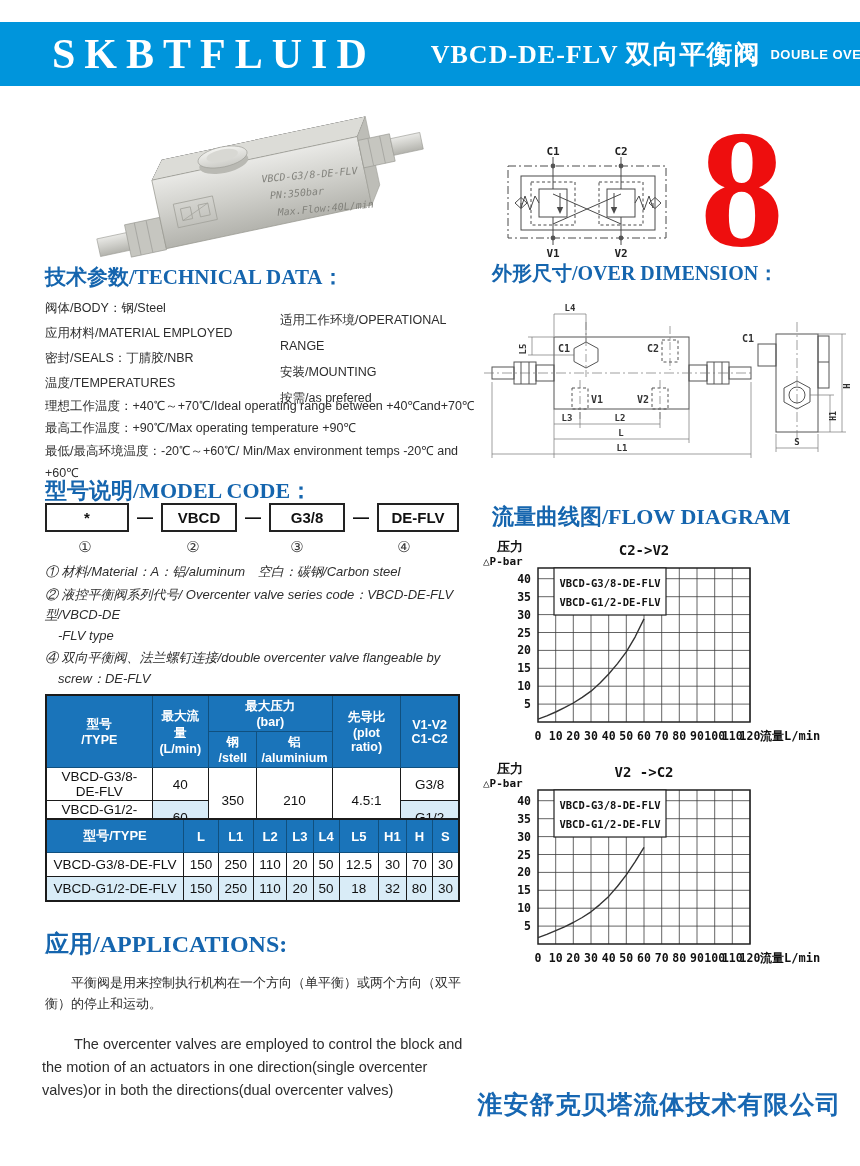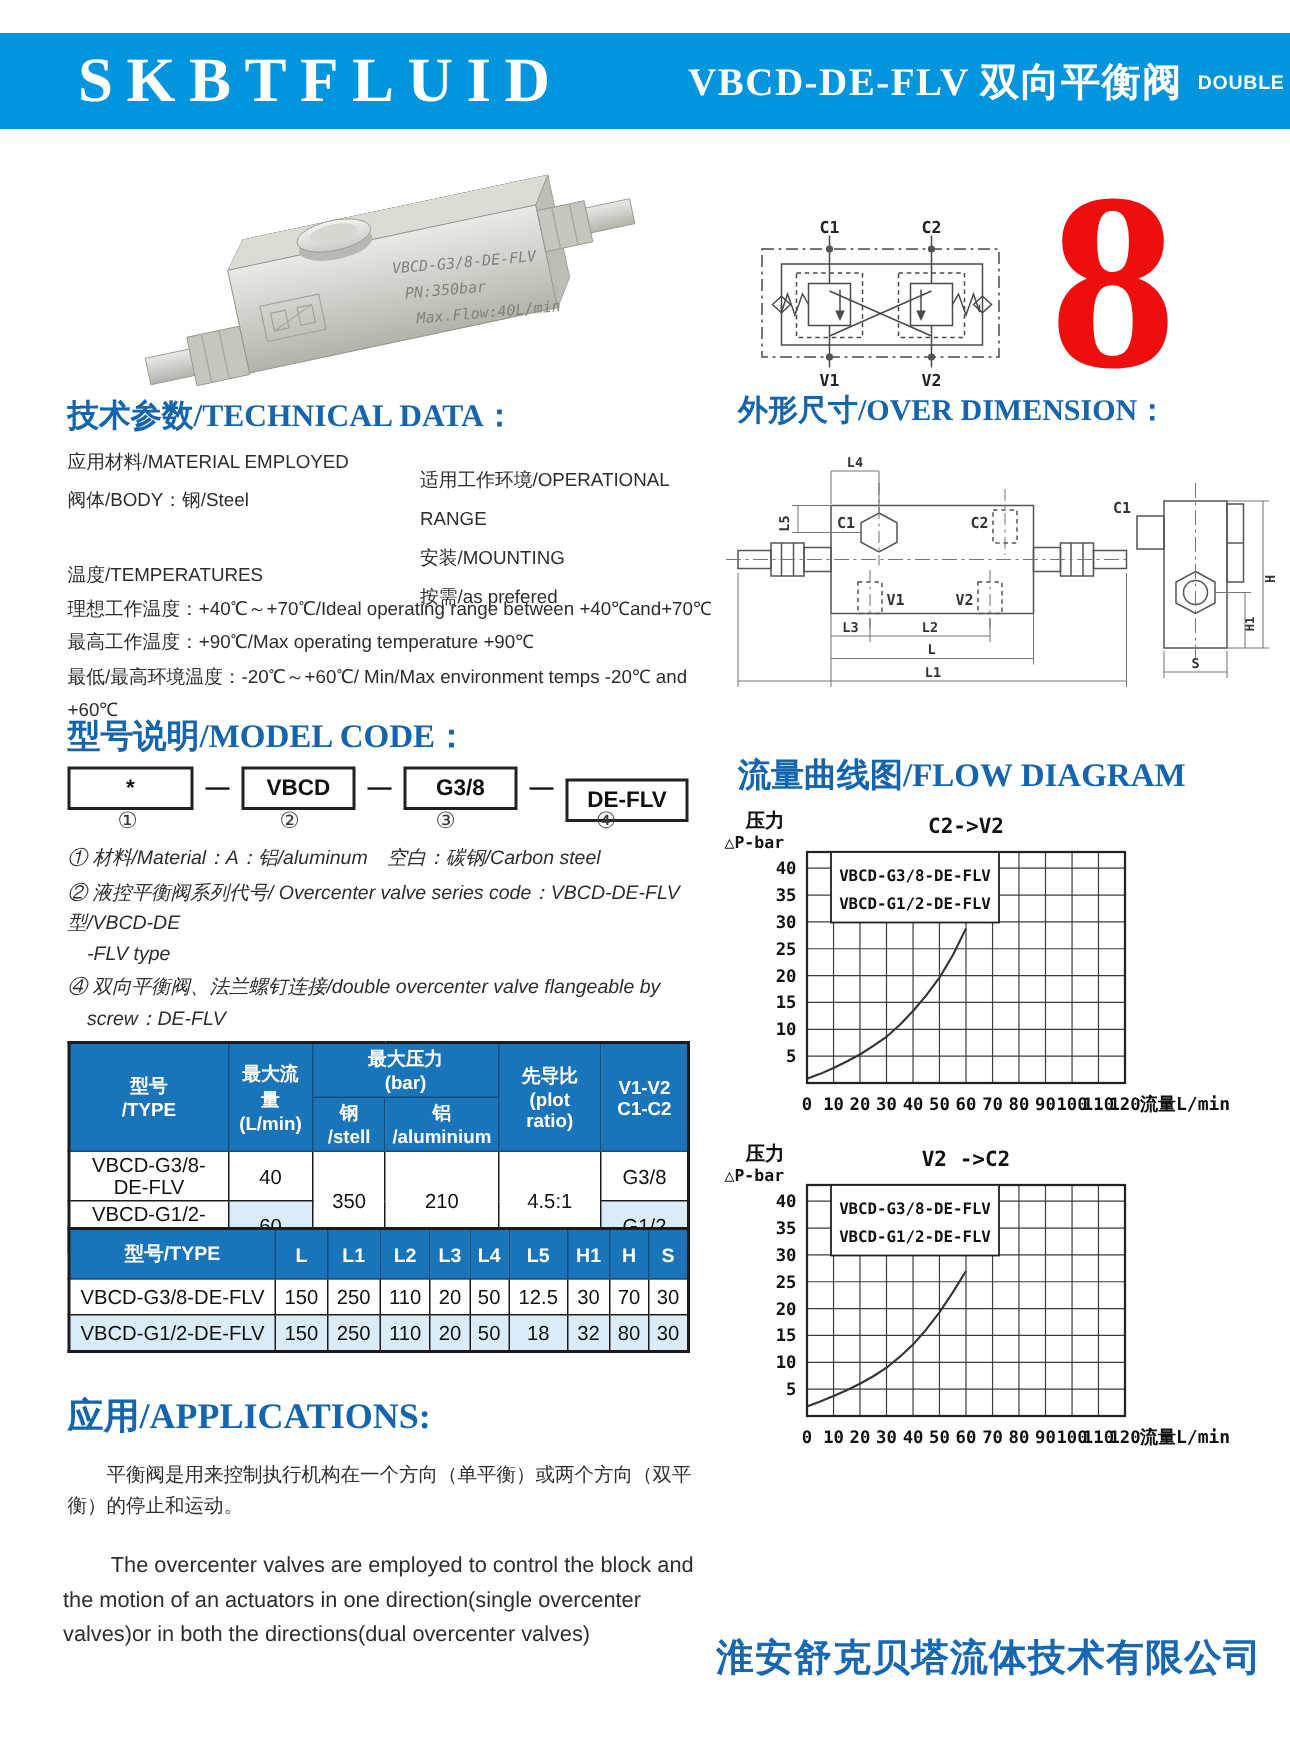--- a/index.html
+++ b/index.html
@@ -1,21 +1,21 @@
 <!DOCTYPE html>
 <html><head>
 <meta charset="utf-8">
 <style>
   html,body{margin:0;padding:0;background:#ffffff;}
   body{font-family:"Liberation Sans",sans-serif;color:#222;}
   .page{position:relative;width:860px;height:1166px;background:#fff;overflow:hidden;}
 
   
   .hdr{position:absolute;left:0;top:22px;width:860px;height:64px;background:#0095dc;
-       display:flex;align-items:center;gap:28px;}
+       display:flex;align-items:center;}
   .hdr .logo{font-family:"Liberation Serif",serif;font-weight:bold;color:#fff;
        font-size:42px;letter-spacing:9px;margin-left:52px;white-space:nowrap;}
   .hdr .titles{display:flex;align-items:center;margin-left:55px;white-space:nowrap;}
   .hdr .t-model{color:#fff;font-weight:bold;font-size:26px;font-family:"Liberation Serif",serif;letter-spacing:1px;}
   .hdr .t-en{color:#fff;font-weight:bold;font-size:13px;margin-left:10px;letter-spacing:.5px;}
 
   .sec-h{position:absolute;font-family:"Liberation Serif",serif;font-weight:bold;color:#1565ae;white-space:nowrap;}
 
   
   .tech{position:absolute;left:45px;top:296px;width:430px;font-size:12.5px;color:#2d2d2d;}
@@ -142,22 +142,23 @@
     <text x="59" y="9" text-anchor="middle" font-size="11" font-weight="bold" fill="#222">C1</text>
     <text x="127" y="9" text-anchor="middle" font-size="11" font-weight="bold" fill="#222">C2</text>
     <text x="59" y="111" text-anchor="middle" font-size="11" font-weight="bold" fill="#222">V1</text>
     <text x="127" y="111" text-anchor="middle" font-size="11" font-weight="bold" fill="#222">V2</text>
   </svg>
   <div class="red8">8</div>
 
   <div class="sec-h" style="left:45px;top:263px;font-size:21px;">技术参数/TECHNICAL DATA：</div>
   <div class="tech">
     <div class="l">
+      <div>阀体/BODY：钢/Steel</div>
       <div>应用材料/MATERIAL EMPLOYED</div>
-      <div>阀体/BODY：钢/Steel</div>
+      <div>密封/SEALS：丁腈胶/NBR</div>
     </div>
     <div class="r">
       <div>适用工作环境/OPERATIONAL RANGE</div>
       <div>安装/MOUNTING</div>
       <div>按需/as prefered</div>
     </div>
   </div>
   <div class="temps">
     <div>温度/TEMPERATURES</div>
     <div>理想工作温度：+40℃～+70℃/Ideal operating range between +40℃and+70℃</div>
@@ -240,21 +241,21 @@
   </svg>
 
   <div class="sec-h" style="left:45px;top:476px;font-size:22px;">型号说明/MODEL CODE：</div>
   <div class="mc-row">
     <div class="mc-box" style="width:80px;">*</div>
     <div class="mc-dash">—</div>
     <div class="mc-box" style="width:72px;">VBCD</div>
     <div class="mc-dash">—</div>
     <div class="mc-box" style="width:72px;">G3/8</div>
     <div class="mc-dash">—</div>
-    <div class="mc-box" style="width:78px;margin-top:16px;">DE-FLV</div>
+    <div class="mc-box" style="width:78px;">DE-FLV</div>
   </div>
   <span class="mc-idx" style="left:85px;">①</span>
   <span class="mc-idx" style="left:193px;">②</span>
   <span class="mc-idx" style="left:297px;">③</span>
   <span class="mc-idx" style="left:404px;">④</span>
   <div class="notes">
     <div>① 材料/Material：A：铝/aluminum　空白：碳钢/Carbon steel</div>
     <div>② 液控平衡阀系列代号/ Overcenter valve series code：VBCD-DE-FLV型/VBCD-DE
 　-FLV type</div>
     <div>④ 双向平衡阀、法兰螺钉连接/double overcenter valve flangeable by

